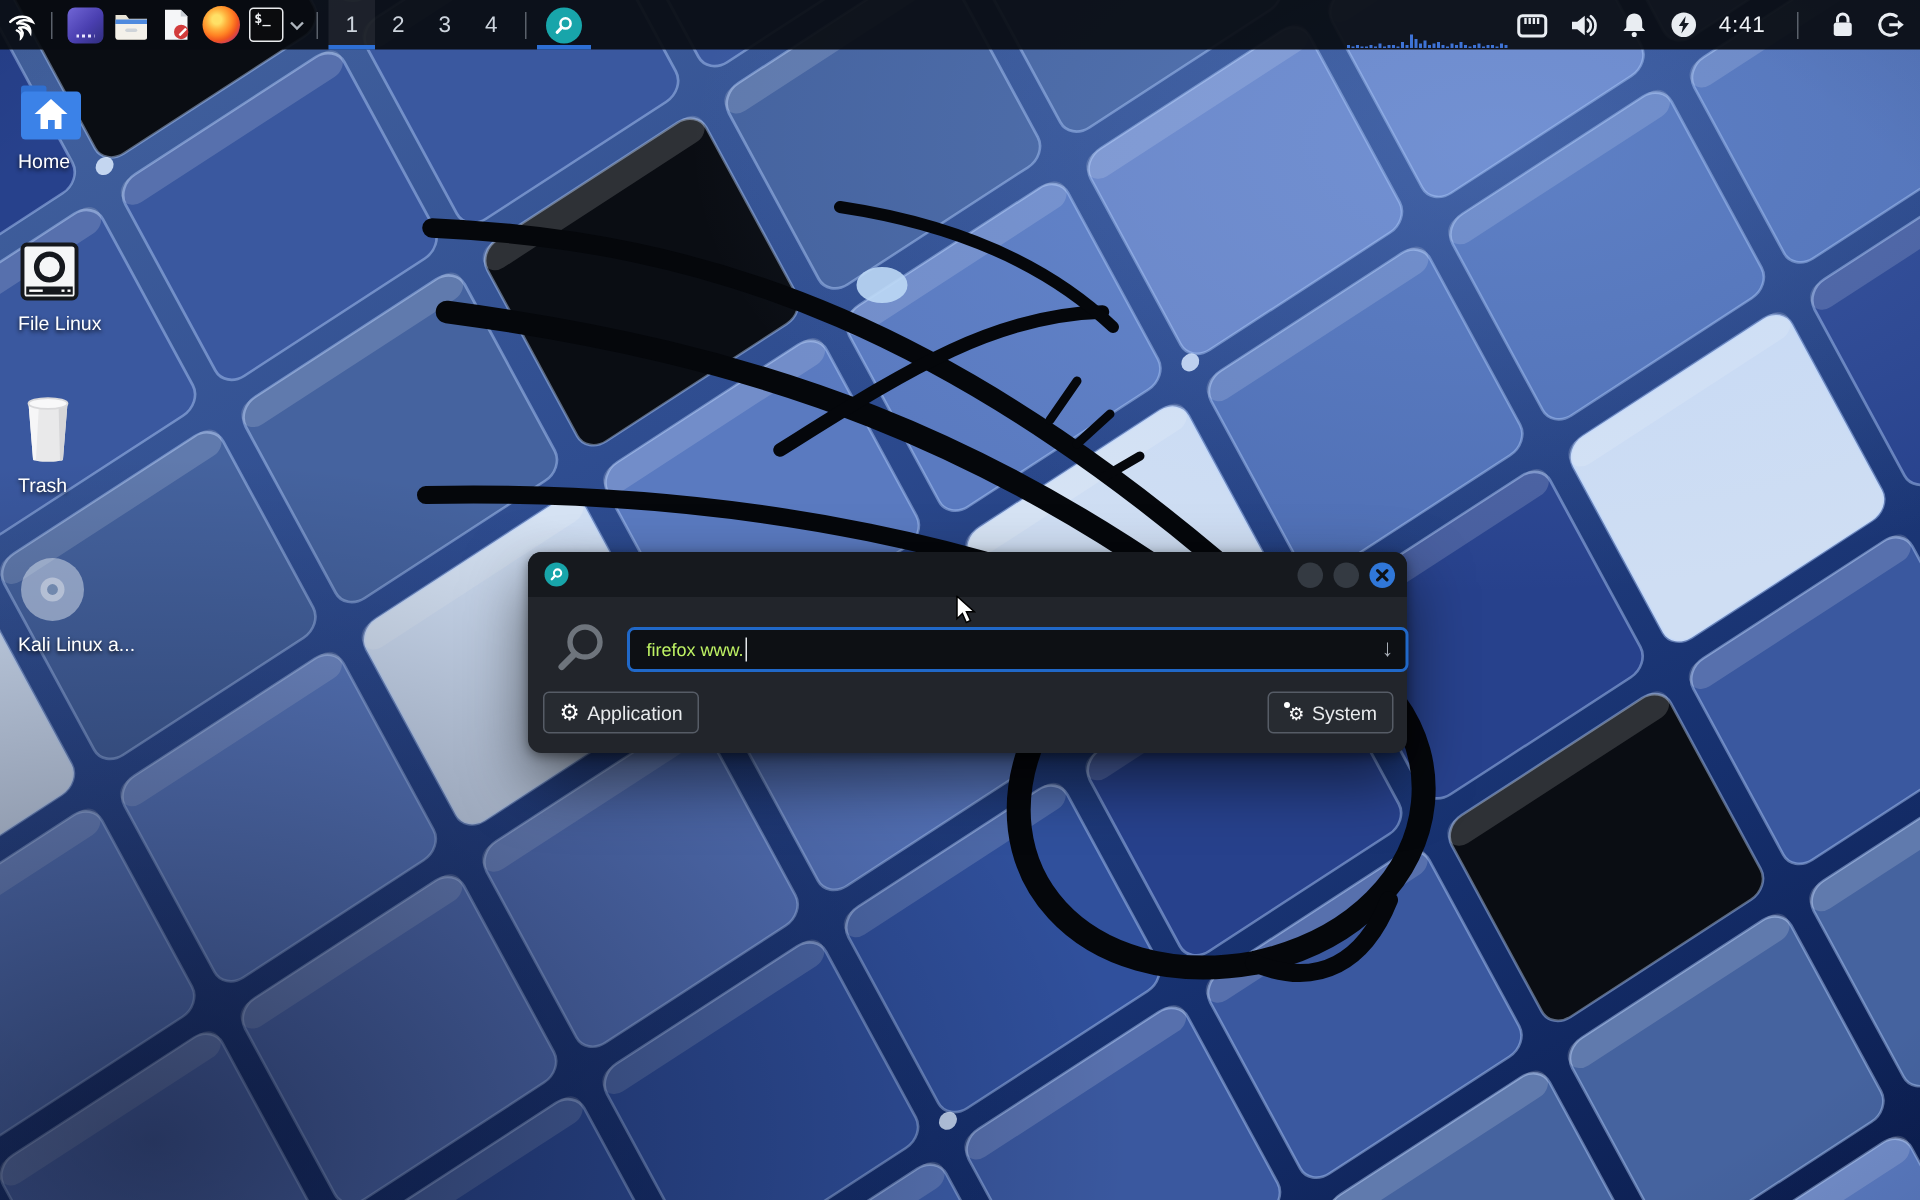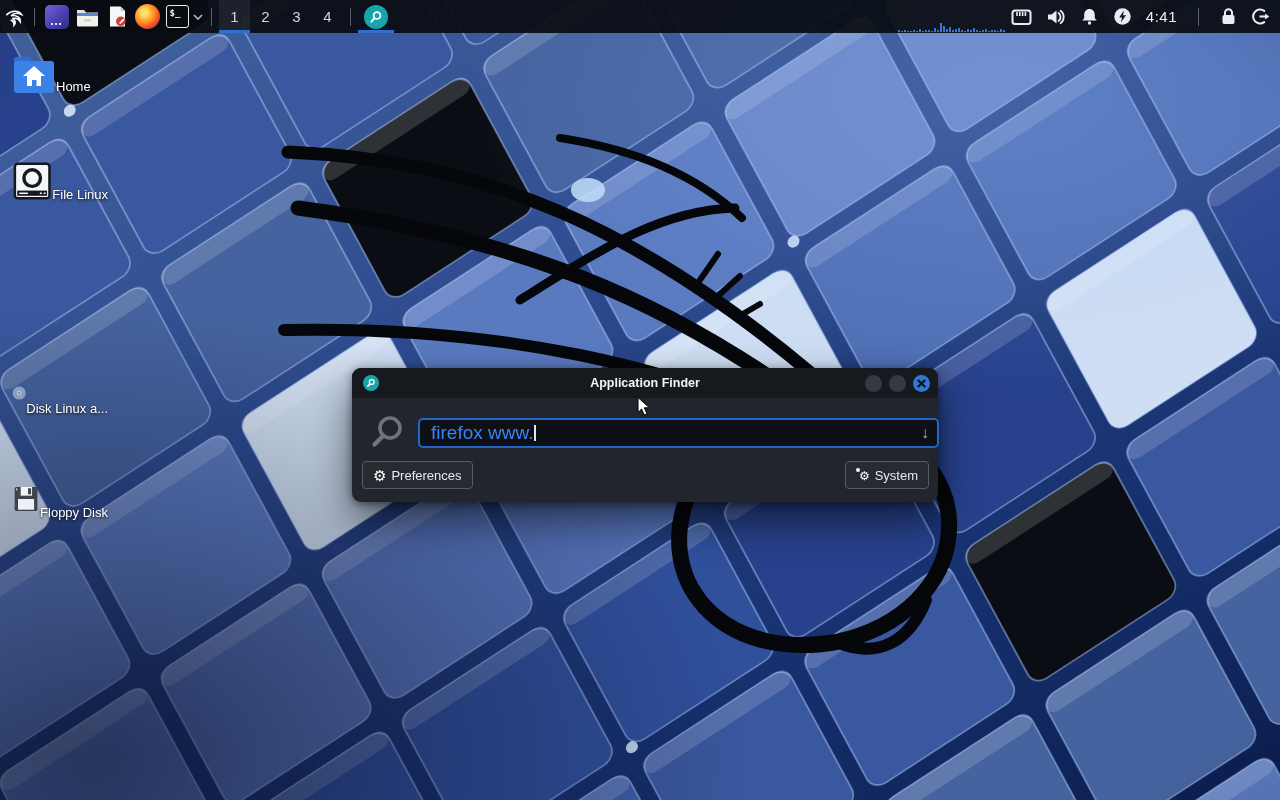--- a/index.html
+++ b/index.html
@@ -37,36 +37,36 @@
   .ws button.active{background:rgba(255,255,255,.07);}
   .ws button.active::after,.task-btn.active::after{content:"";position:absolute;left:0;right:0;bottom:0;height:3px;background:#2e6fd4;}
   .task-btn{width:36px;height:100%;position:relative;background:rgba(255,255,255,.10);}
   .finder-ico{border-radius:50%;background:#18a5aa;display:flex;align-items:center;justify-content:center;}
   .graph{position:absolute;left:898px;bottom:0;width:112px;height:33px;}
   .graph b{position:absolute;bottom:1px;width:2px;background:#3e73d6;}
   .clock{color:#eef1f5;font-size:15px;letter-spacing:.5px;}
   .tray-ic{display:flex;align-items:center;}
 
   
-  .dicon{position:absolute;width:96px;left:12px;display:flex;flex-direction:row;align-items:flex-end;z-index:10;}
+  .dicon{position:absolute;width:96px;left:12px;display:flex;flex-direction:column;align-items:flex-start;z-index:10;}
   .dicon span{margin-top:6px;color:#fff;font-size:13px;white-space:nowrap;text-shadow:0 1px 3px rgba(0,0,0,.9);}
 
   
   .af{position:absolute;left:352px;top:368px;width:586px;height:134px;background:#22252b;border-radius:9px;
     box-shadow:0 18px 42px rgba(0,0,0,.55), 0 2px 8px rgba(0,0,0,.45);z-index:50;}
   .af-title{position:relative;height:30px;background:#16191e;border-radius:9px 9px 0 0;display:flex;align-items:center;}
   .af-title .t{position:absolute;left:0;right:0;text-align:center;color:#f2f4f7;font-size:12.5px;font-weight:bold;}
   .af-appico{margin-left:11px;width:16px;height:16px;z-index:2;}
   .winbtns{position:absolute;right:8px;top:6.5px;display:flex;gap:7px;z-index:2;}
   .wbtn{width:17px;height:17px;border-radius:50%;background:#343a42;display:flex;align-items:center;justify-content:center;}
   .wbtn.close{background:#3077d8;}
   .af-body{position:relative;height:104px;}
   .af-input{position:absolute;left:66px;top:20px;width:506px;height:26px;background:#0d1014;border:2px solid #2068c8;
     border-radius:5px;display:flex;align-items:center;padding-left:11px;box-sizing:content-box;}
-  .af-input .txt{color:#3b82f6;font-size:19px;}
+  .af-input .txt{color:#bef264;font-size:12px;}
   .caret{display:inline-block;width:1.5px;height:16px;background:#e4e7ea;margin-left:1px;vertical-align:middle;}
   .droparrow{position:absolute;right:8px;top:50%;transform:translateY(-50%);color:#a7adb5;font-size:16px;}
   .bigglass{position:absolute;left:18px;top:17px;}
   .af-btn{position:absolute;bottom:13px;height:28px;background:#272b31;border:1px solid #565c66;border-radius:4px;
     color:#e8eaec;font-size:13px;display:flex;align-items:center;gap:5px;padding:0 10px;font-family:"Liberation Sans",sans-serif;}
   .af-btn .gear{font-size:15px;line-height:1;color:#fff;}
   .af-btn.prefs{left:10px;}
   .af-btn.launch{right:9px;}
   .launch-ico{position:relative;font-size:12px;color:#fff;line-height:1;padding:2px 0 0 3px;}
   .launch-ico u{position:absolute;left:0;top:0;width:4px;height:4px;border-radius:50%;background:#fff;}
@@ -623,48 +623,46 @@
     <svg width="42" height="42" viewBox="0 0 42 42">
       <rect x="3" y="3" width="36" height="36" rx="3" fill="#f5f6f7" stroke="#15181d" stroke-width="2.6"></rect>
       <circle cx="21" cy="18" r="8.6" fill="none" stroke="#15181d" stroke-width="3.6"></circle>
       <rect x="5.5" y="31" width="31" height="5.4" fill="#15181d"></rect>
       <rect x="7.5" y="33" width="9" height="1.6" fill="#fff"></rect>
       <rect x="29" y="33" width="2" height="1.6" fill="#fff"></rect>
         <rect x="33" y="33" width="2" height="1.6" fill="#fff"></rect>
     </svg>
     <span>File Linux</span>
   </div>
+  <div class="dicon" style="top:262px">
+    <svg width="40" height="48" viewBox="0 0 40 48">
+      <path d="M7,7 H33 L30,44 C30,46.5 10,46.5 10,44 Z" fill="#e9e9ea"></path>
+      <path d="M7,7 H14 L12,44 C11,45.5 10,45 10,44 Z" fill="#f6f6f7"></path>
+      <path d="M27,7 H33 L30,44 C30,45.5 28,45.6 28,44.5 Z" fill="#d6d6d8"></path>
+      <ellipse cx="20" cy="7" rx="13" ry="3.6" fill="#f8f8f9" stroke="#d9d9db" stroke-width="1.2"></ellipse>
+    </svg>
+    <span>Trash</span>
+  </div>
   <div class="dicon" style="top:370px">
     <svg width="46" height="46" viewBox="0 0 46 46" opacity="0.65">
       <circle cx="23" cy="23" r="21" fill="#dfe7f1" opacity=".75"></circle>
       <circle cx="23" cy="23" r="8" fill="#fff" opacity=".85"></circle>
       <circle cx="23" cy="23" r="3.6" fill="#8da2bd"></circle>
     </svg>
-    <span>Disk Linux a...</span>
-  </div>
-  <div class="dicon" style="top:478px">
-    <svg width="42" height="42" viewBox="0 0 42 42">
-      <rect x="4" y="3" width="34" height="36" rx="2.5" fill="#3d444e"></rect>
-      <rect x="13" y="3" width="17" height="13" fill="#f2f4f6"></rect>
-      <rect x="24" y="5" width="4.5" height="9" fill="#3d444e"></rect>
-      <rect x="9" y="21" width="24" height="16" fill="#eef1f4"></rect>
-      <rect x="6" y="5" width="2" height="3" fill="#c9ced4"></rect>
-    </svg>
-    <span>Floppy Disk</span>
+    <span>Kali Linux a...</span>
   </div>
 
   <div class="af">
     <div class="af-title">
       <div class="af-appico finder-ico">
         <svg width="10" height="10" viewBox="0 0 14 14">
           <circle cx="8" cy="5.6" r="3.4" fill="none" stroke="#fff" stroke-width="1.9"></circle>
           <line x1="5.4" y1="8.4" x2="2.6" y2="11.4" stroke="#fff" stroke-width="2.2" stroke-linecap="round"></line>
         </svg>
       </div>
-      <div class="t">Application Finder</div>
       <div class="winbtns">
         <div class="wbtn"></div>
         <div class="wbtn"></div>
         <div class="wbtn close">
           <svg width="9" height="9" viewBox="0 0 9 9">
             <line x1="1.4" y1="1.4" x2="7.6" y2="7.6" stroke="#0d1116" stroke-width="2.1" stroke-linecap="round"></line>
             <line x1="7.6" y1="1.4" x2="1.4" y2="7.6" stroke="#0d1116" stroke-width="2.1" stroke-linecap="round"></line>
           </svg>
         </div>
       </div>
@@ -674,21 +672,21 @@
         <circle cx="20" cy="13" r="10" fill="none" stroke="#6e747c" stroke-width="3.6"></circle>
         <line x1="12.5" y1="21.5" x2="4.5" y2="29.5" stroke="#6e747c" stroke-width="4.4" stroke-linecap="round"></line>
       </svg>
       <div class="af-input">
         <span class="txt">firefox www.</span>
           <span class="caret"></span>
         <span class="droparrow">↓</span>
       </div>
       <button class="af-btn prefs">
         <span class="gear">⚙</span>
-        <span>Preferences</span>
+        <span>Application</span>
       </button>
       <button class="af-btn launch">
         <span class="launch-ico"><u></u>⚙</span>
         <span>System</span>
       </button>
     </div>
   </div>
 
   <svg class="cursor" width="16" height="20" viewBox="0 0 16 20">
     <polygon points="1,0.5 1,15.5 4.6,12 7.2,18 10,16.7 7.3,10.8 12.5,10.8" fill="#fff" stroke="#000" stroke-width="1"></polygon>

